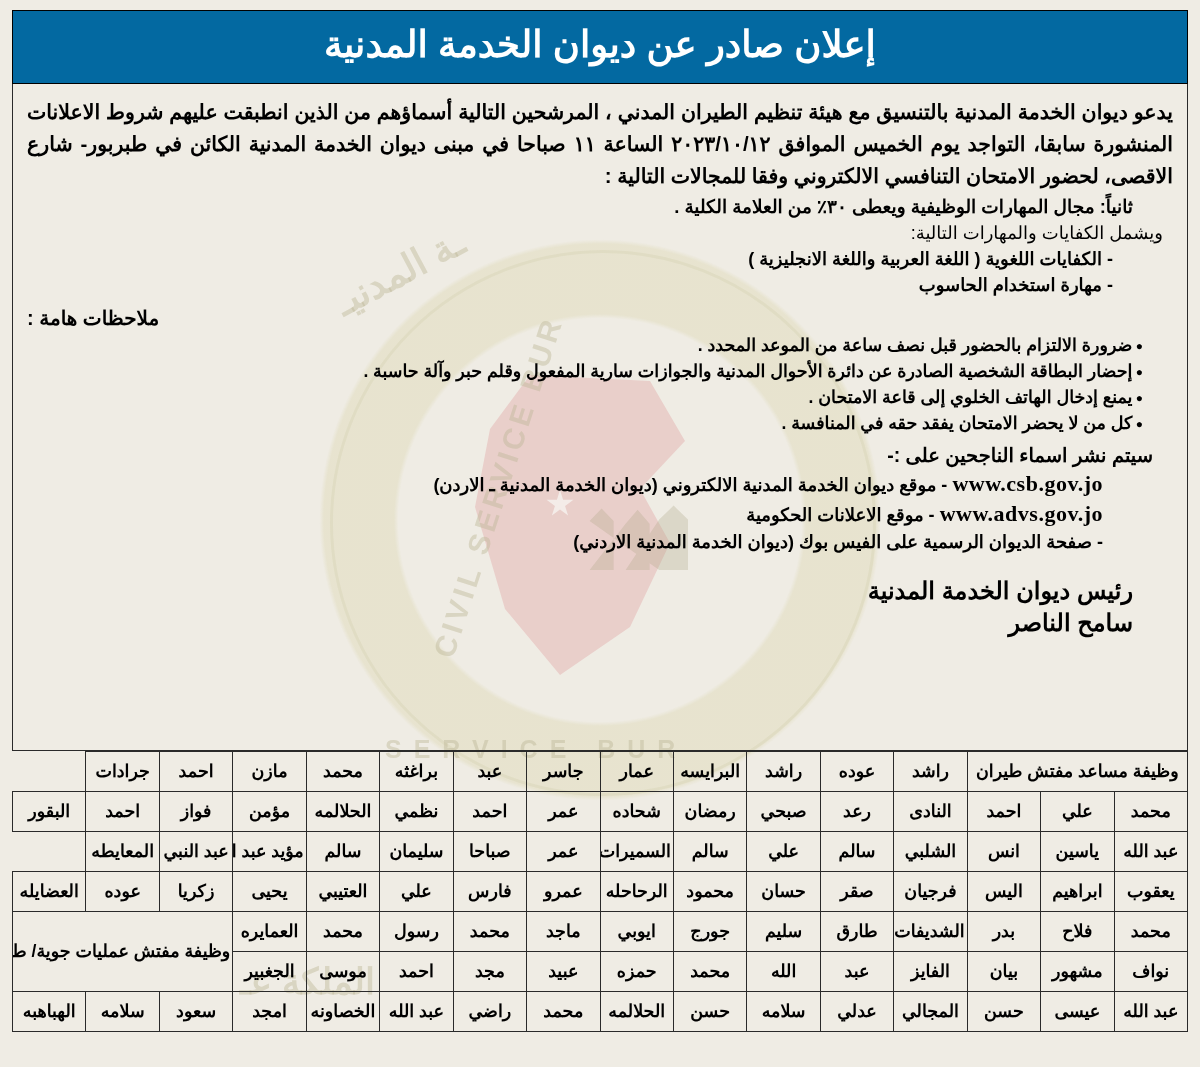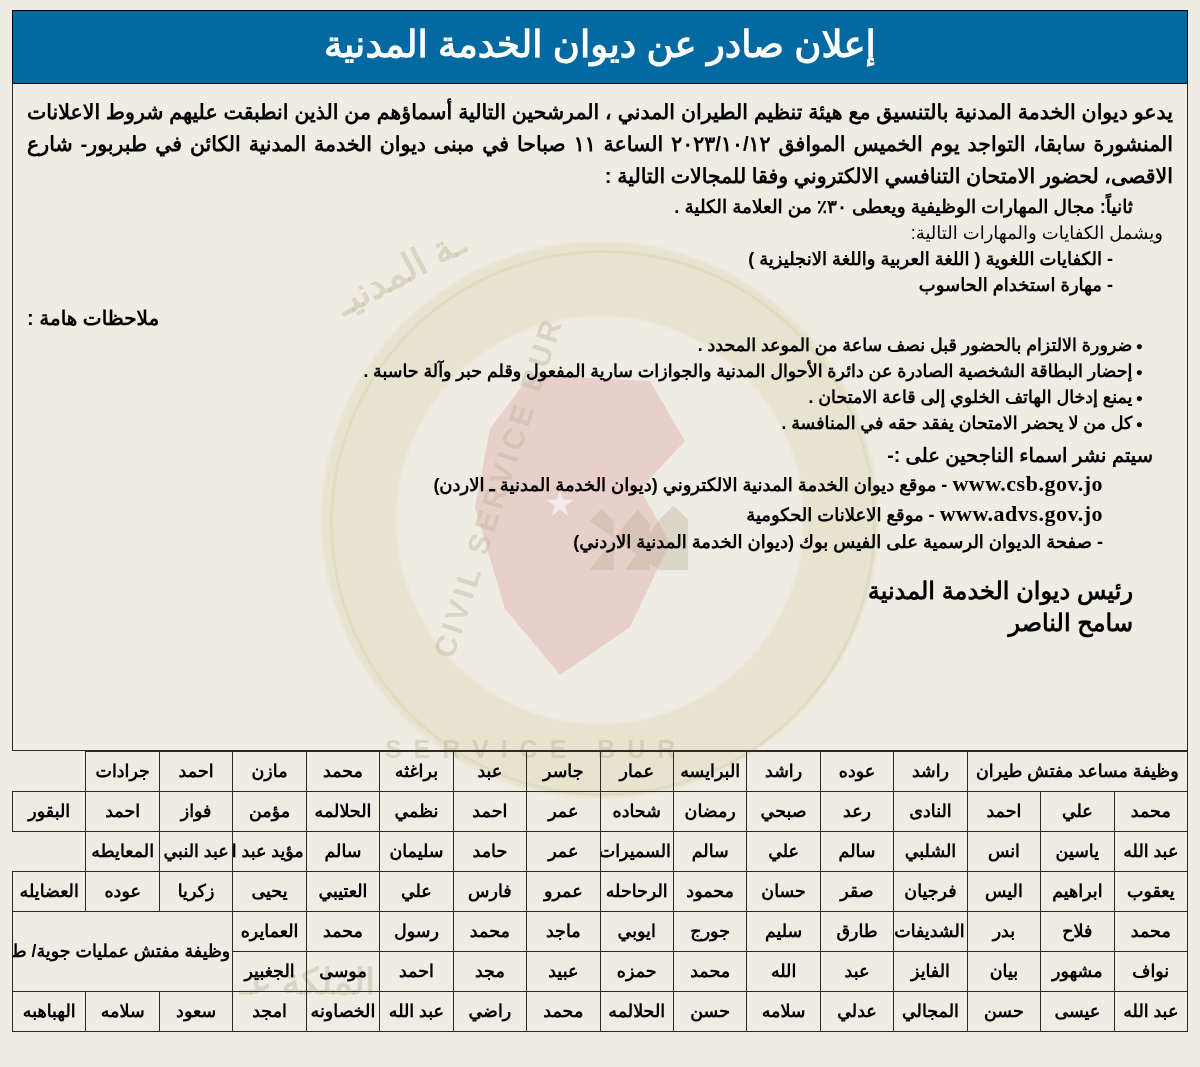--- a/index.html
+++ b/index.html
@@ -250,21 +250,21 @@
         <tr>
           <td>عبد الله</td>
           <td>ياسين</td>
           <td>انس</td>
           <td>الشلبي</td>
           <td>سالم</td>
           <td>علي</td>
           <td>سالم</td>
           <td>السميرات</td>
           <td>عمر</td>
-          <td>حامد</td>
+          <td>صباحا</td>
           <td>سليمان</td>
           <td>سالم</td>
           <td>مؤيد عبد الرحيم</td>
           <td>عبد النبي</td>
           <td>المعايطه</td>
         </tr>
         <tr>
           <td>يعقوب</td>
           <td>ابراهيم</td>
           <td>اليس</td>

